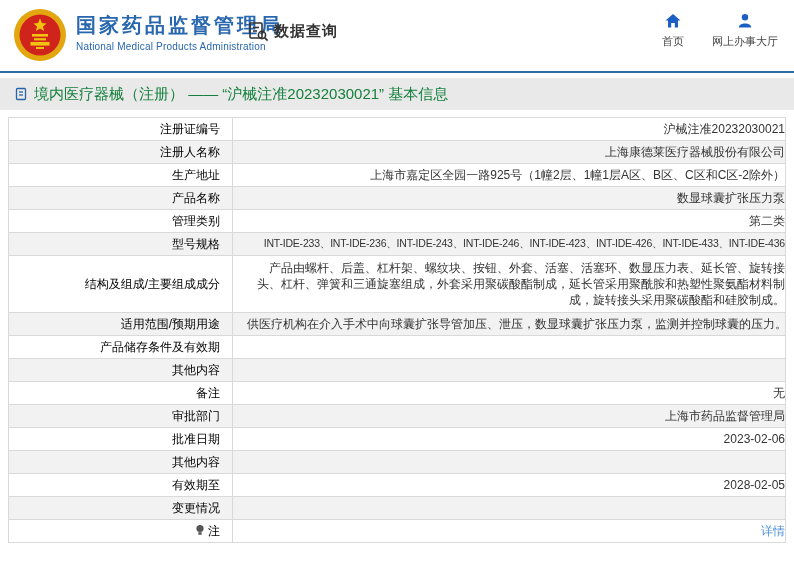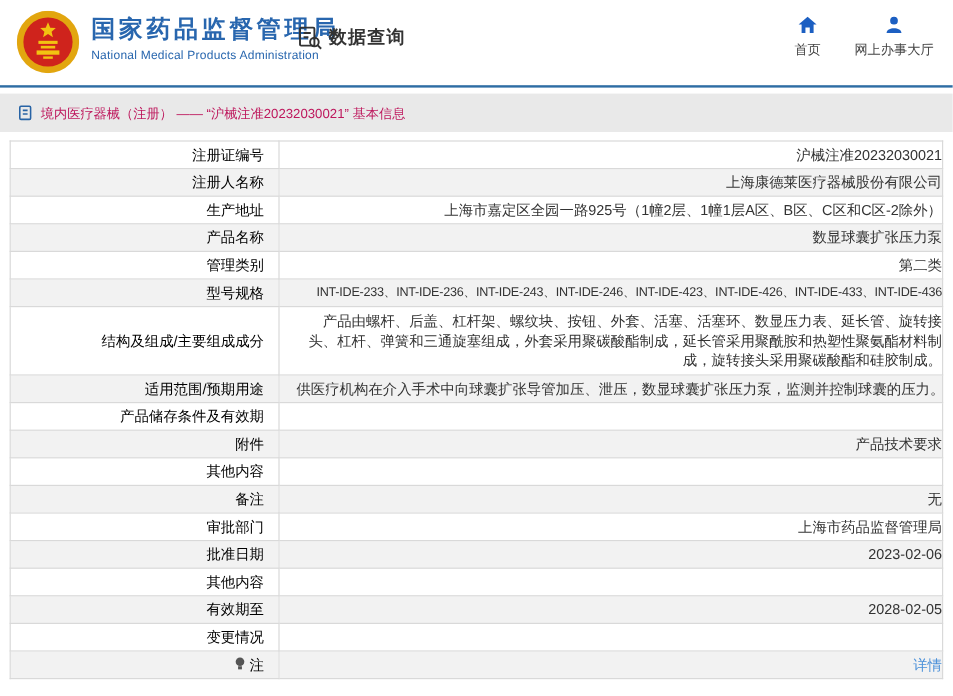--- a/index.html
+++ b/index.html
@@ -16,21 +16,21 @@
   .data-query { position:absolute; left:248px; top:21px; display:flex; align-items:center;
                 gap:5px; cursor:pointer; }
   .data-query-label { color:#333; font-size:15px; font-weight:bold; letter-spacing:1px; }
   .top-nav { position:absolute; right:16px; top:12px; display:flex; gap:28px; }
   .nav-item { display:flex; flex-direction:column; align-items:center; gap:4px; cursor:pointer; }
   .nav-item span { color:#444; font-size:11px; }
 
   
   .crumb-bar { margin-top:5px; height:32px; background:#E9E9E9;
                display:flex; align-items:center; padding-left:14px; gap:6px; }
-  .crumb-bar .title { color:#be185d; font-size:11px; }
+  .crumb-bar .title { color:#15803d; font-size:15px; }
 
   
   .info-table { margin:7px 8px 0 8px; width:778px; border-collapse:collapse;
                 table-layout:fixed; }
   .info-table tr:nth-child(even) { background:#F2F2F2; }
   .info-table td { border:1px solid #D9D9D9; font-size:12px; height:23px;
                    overflow:hidden; vertical-align:middle; }
   td.label-cell { width:224px; text-align:right; padding-right:12px; color:#000000;
                   white-space:nowrap; }
   td.value-cell { padding-left:14px; color:#333; white-space:nowrap;text-align:right; }
@@ -125,24 +125,20 @@
       </tr>
       <tr>
         <td class="label-cell">适用范围/预期用途</td>
         <td class="value-cell">供医疗机构在介入手术中向球囊扩张导管加压、泄压，数显球囊扩张压力泵，监测并控制球囊的压力。</td>
       </tr>
       <tr>
         <td class="label-cell">产品储存条件及有效期</td>
         <td class="value-cell"></td>
       </tr>
       <tr>
-        <td class="label-cell">附件</td>
-        <td class="value-cell">产品技术要求</td>
-      </tr>
-      <tr>
         <td class="label-cell">其他内容</td>
         <td class="value-cell"></td>
       </tr>
       <tr>
         <td class="label-cell">备注</td>
         <td class="value-cell">无</td>
       </tr>
       <tr>
         <td class="label-cell">审批部门</td>
         <td class="value-cell">上海市药品监督管理局</td>

